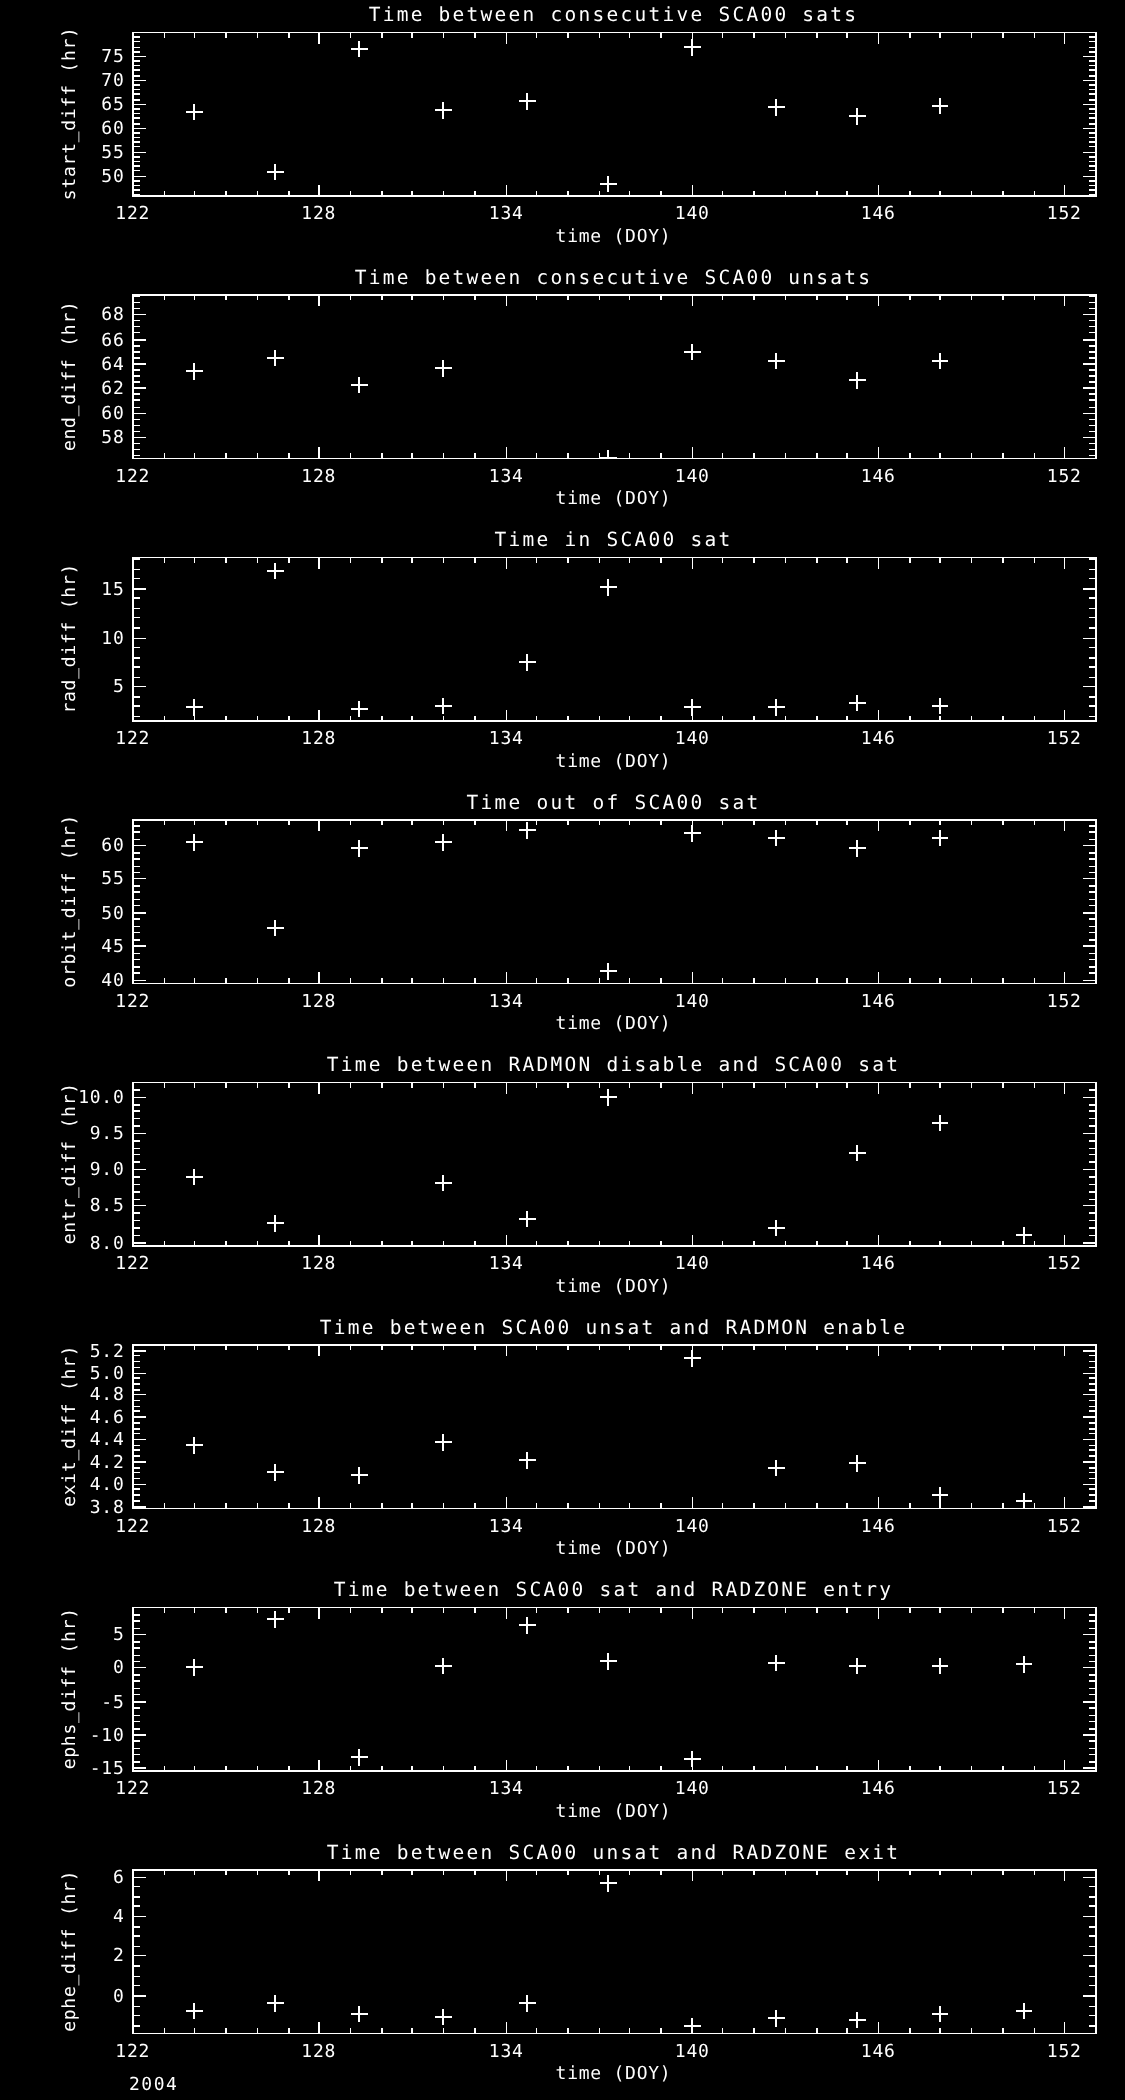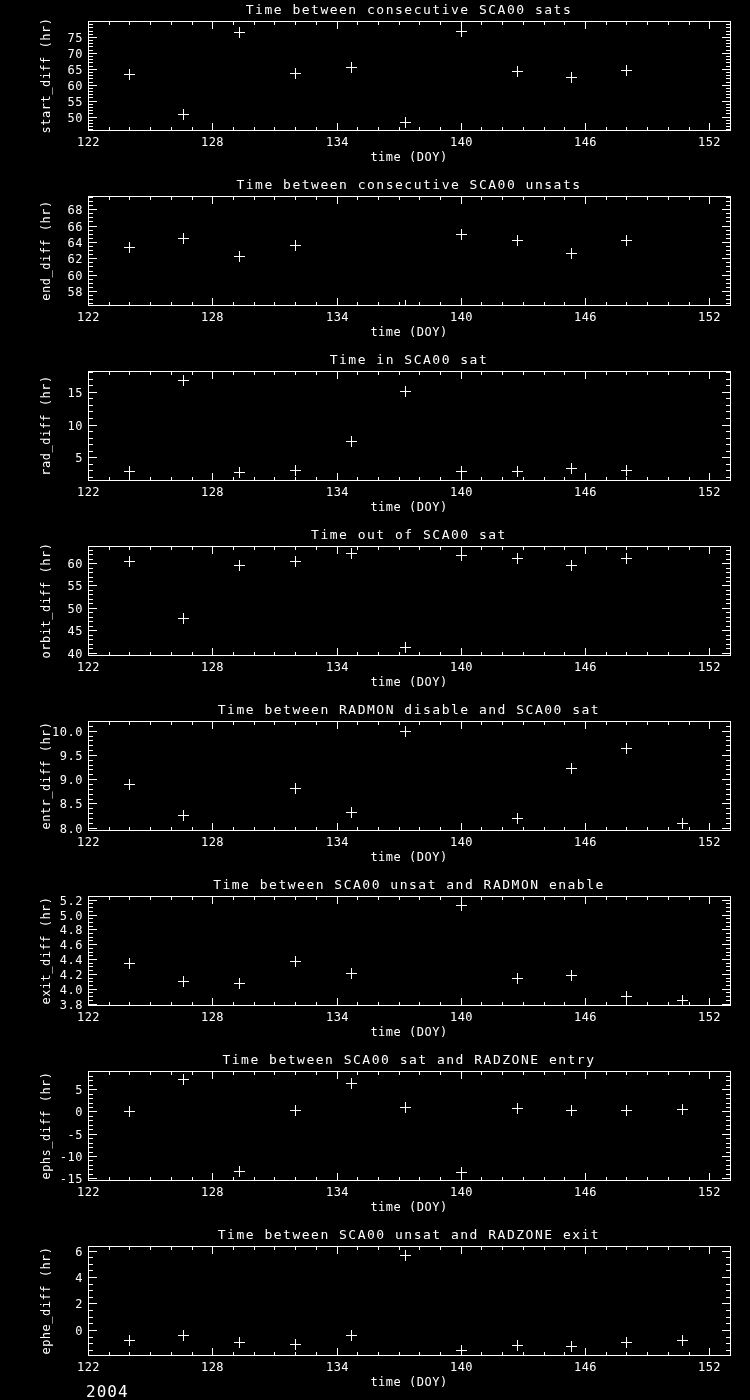--- a/index.html
+++ b/index.html
@@ -21,21 +21,21 @@
     position: relative;
     width: 750px;
     height: 175px;
   }
   .panel svg { display: block; }
   #footer-year {
     position: absolute;
     left: 86px;
     top: 1382px;
     color: #ffffff;
-    font-size: 16px;
+    font-size: 12px;
     letter-spacing: 1px;
   }
 </style>
 </head>
 <body>
 
 <div id="screen">
   <div class="panel">
     <svg width="750" height="175" viewBox="0 0 750 175">
         <defs>

